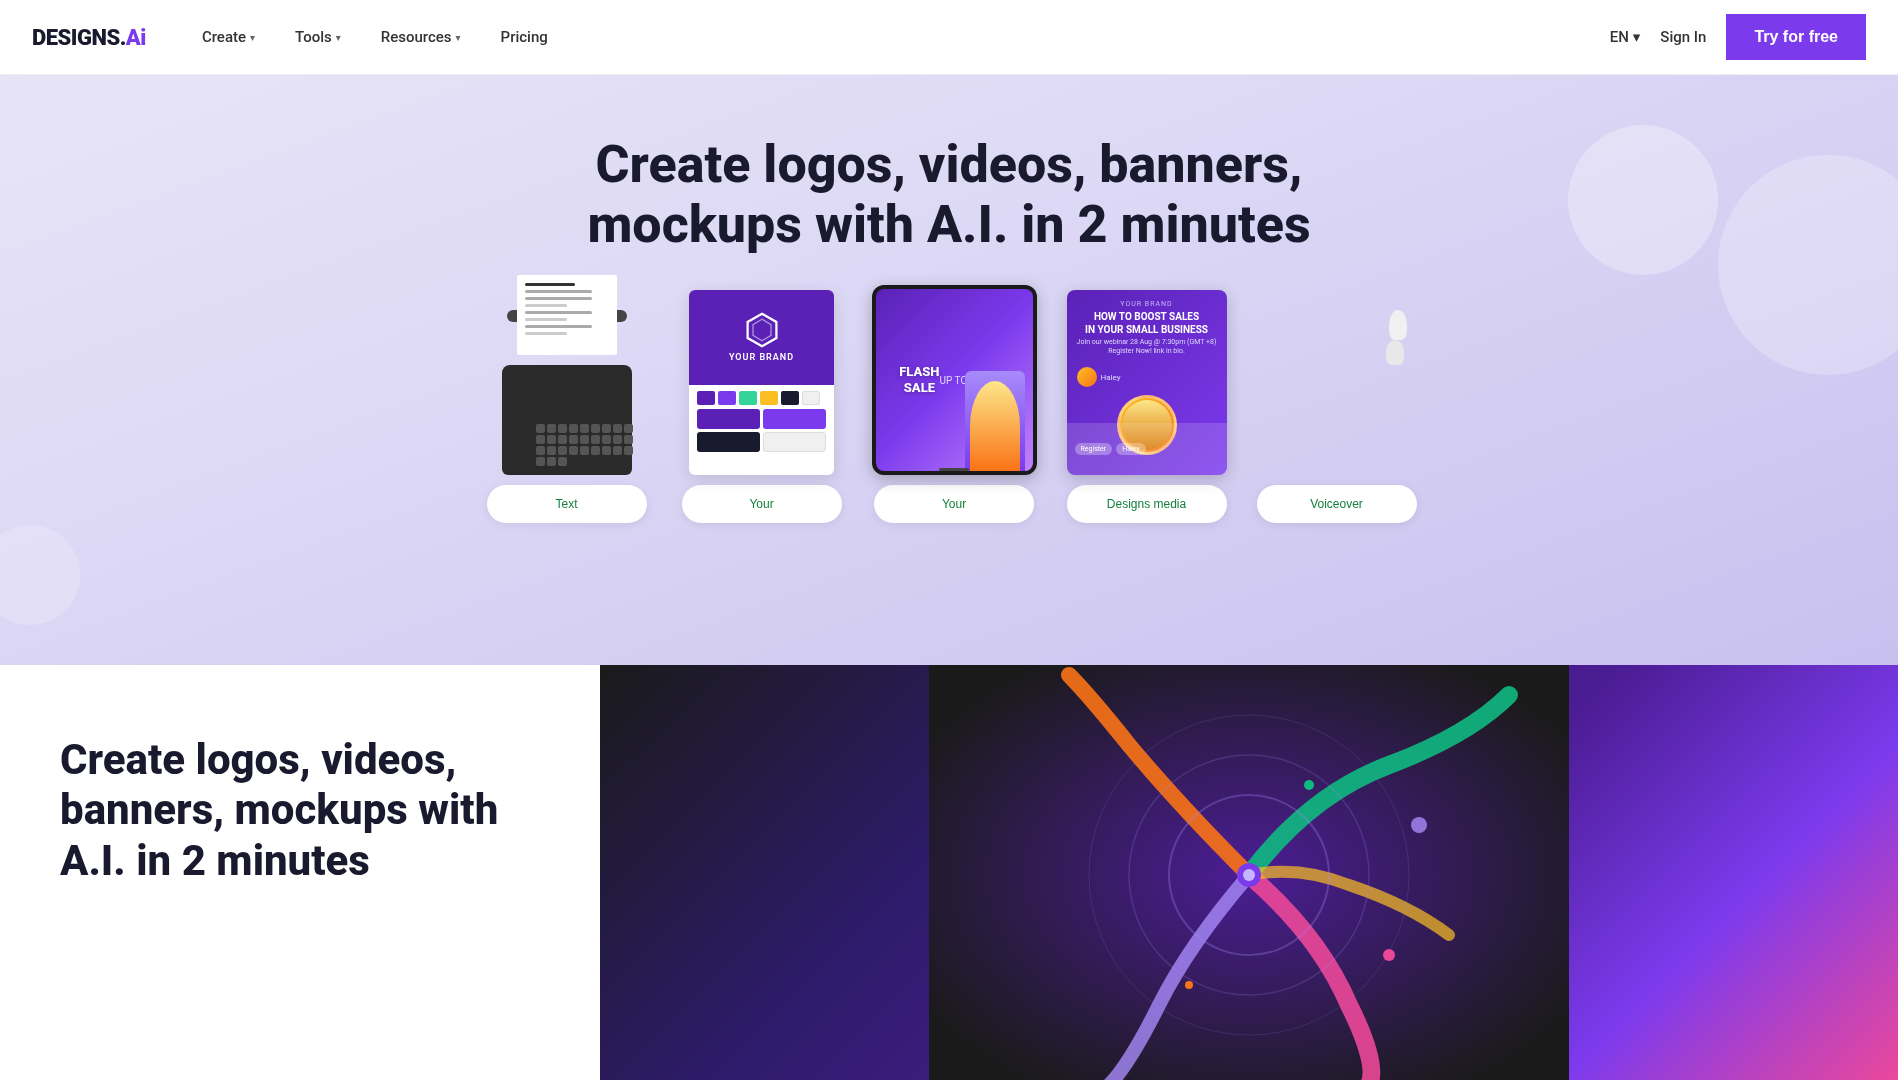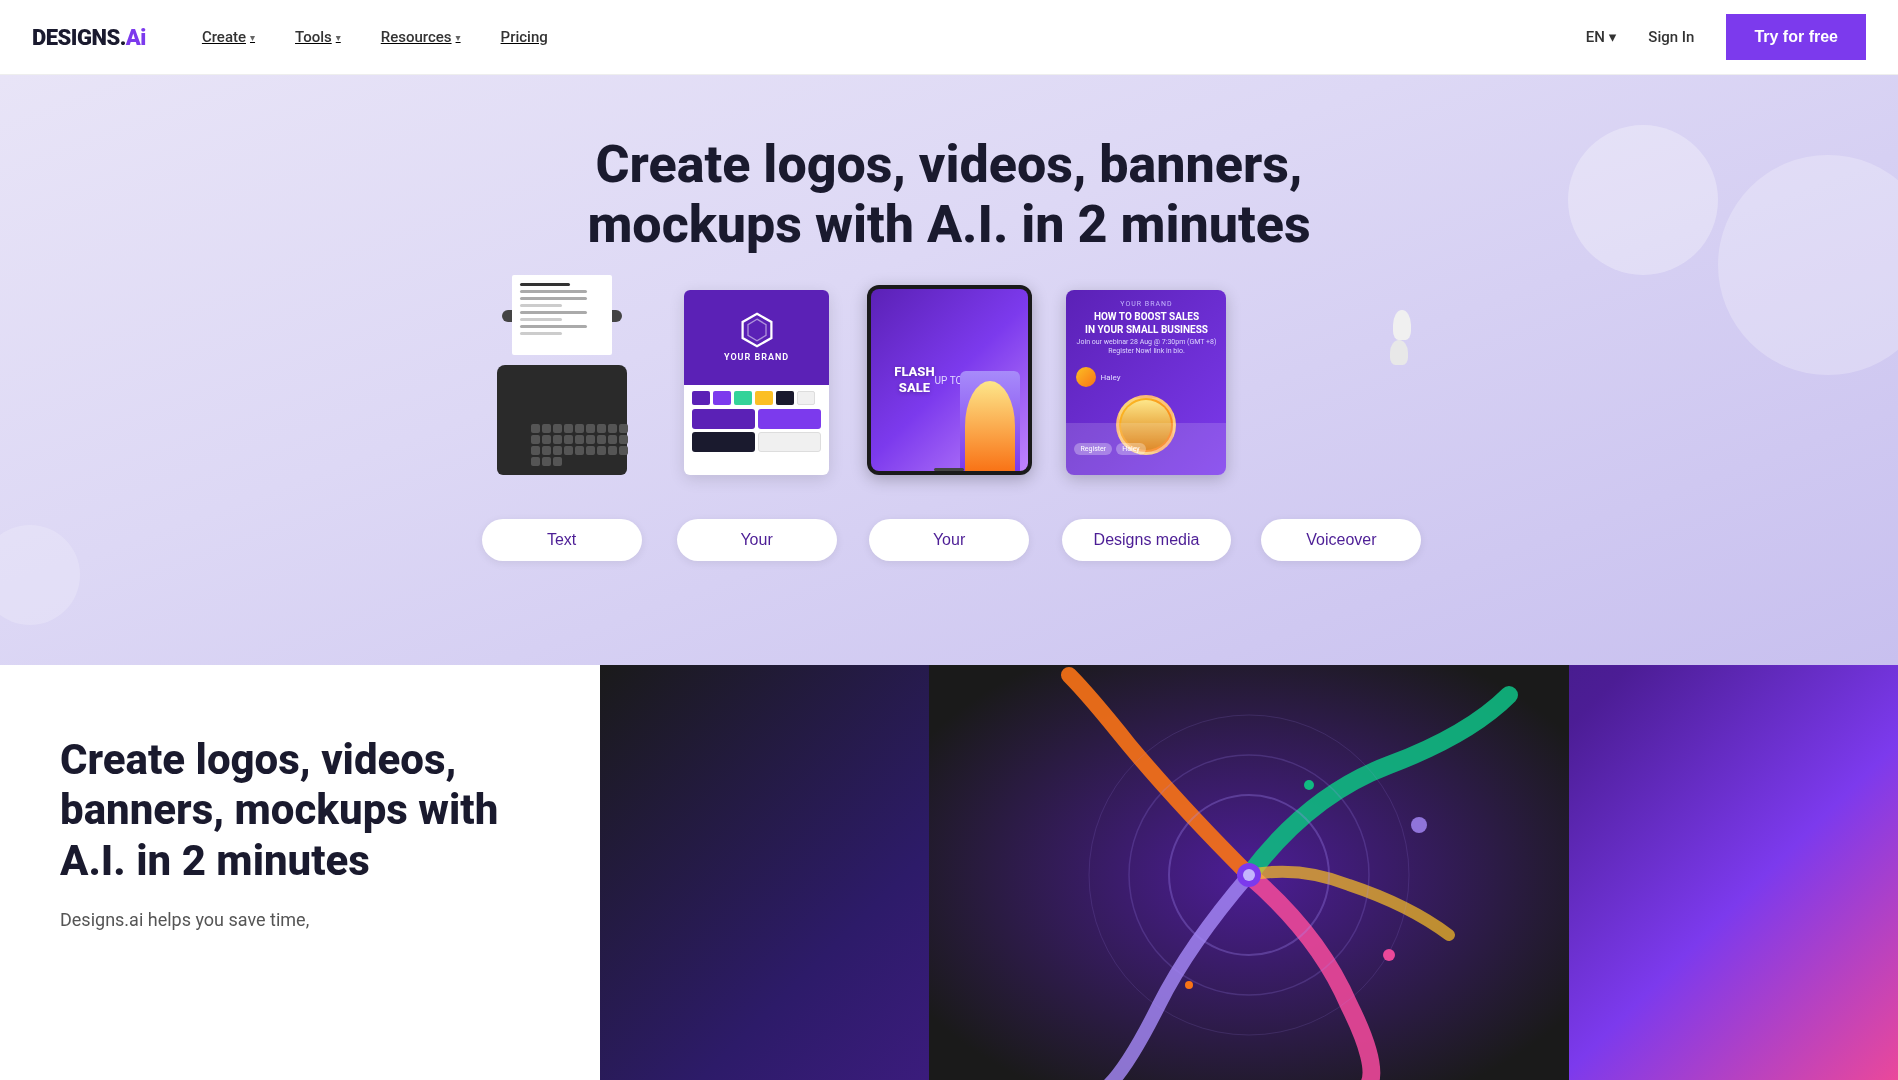--- a/index.html
+++ b/index.html
@@ -27,21 +27,20 @@
     }
     .logo-ai {
       color: #7c3aed;
       font-weight: 900;
     }
     .nav-links {
       display: flex;
       align-items: center;
       gap: 8px;
       flex: 1;
-      text-decoration: underline;
     }
     .nav-item {
       display: flex;
       align-items: center;
       gap: 4px;
       padding: 8px 16px;
       font-size: 15px;
       color: #333;
       cursor: pointer;
       border-radius: 6px;
@@ -54,21 +53,21 @@
     .nav-pricing {
       font-size: 15px;
       color: #333;
       padding: 8px 16px;
       cursor: pointer;
       font-weight: 500;
     }
     .nav-right {
       display: flex;
       align-items: center;
-      gap: 16px;
+      gap: 4px;
       margin-left: auto;
     }
     .lang-selector {
       display: flex;
       align-items: center;
       gap: 4px;
       font-size: 15px;
       color: #333;
       cursor: pointer;
       font-weight: 500;
@@ -162,27 +161,26 @@
       justify-content: center;
       align-items: flex-end;
       height: 200px;
       margin-bottom: 10px;
     }
     .card-label-btn {
       background: #fff;
       border: none;
       border-radius: 30px;
       padding: 12px 32px;
-      font-size: 16px;
+      font-size: 12px;
       font-weight: 500;
-      color: #4c1d95;
+      color: #15803d;
       cursor: pointer;
       box-shadow: 0 2px 8px rgba(0,0,0,0.08);
       min-width: 160px;
-      margin-top: 34px;
     }
 
     
     .typewriter-img {
       width: 170px;
       height: 170px;
       position: relative;
     }
     .typewriter-body {
       position: absolute;
@@ -675,21 +673,20 @@
       </div>
       <button class="card-label-btn">Voiceover</button>
     </div>
 
   </div>
 </section>
 
 <section class="lower-section">
   <div class="lower-text">
     <h2 class="lower-title">Create logos, videos, banners, mockups with A.I. in 2 minutes</h2>
-    <p class="lower-desc">Designs.ai helps you save time,</p>
   </div>
   <div class="lower-image">
     <div class="swirl-container">
       <svg width="640" height="420" viewBox="0 0 640 420">
 
         <defs>
           <radialGradient id="bg-grad" cx="50%" cy="50%" r="60%">
             <stop offset="0%" stop-color="#4c1d95"></stop>
             <stop offset="100%" stop-color="#1a1a1a"></stop>
           </radialGradient>

